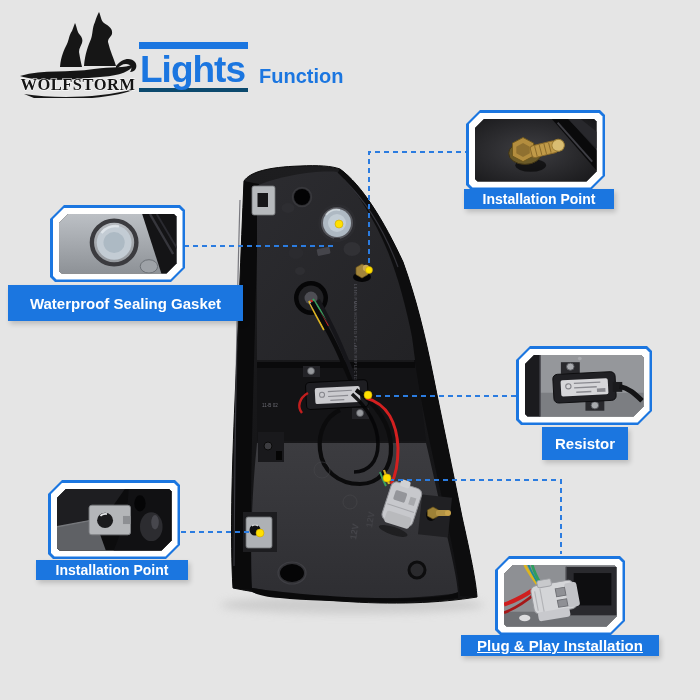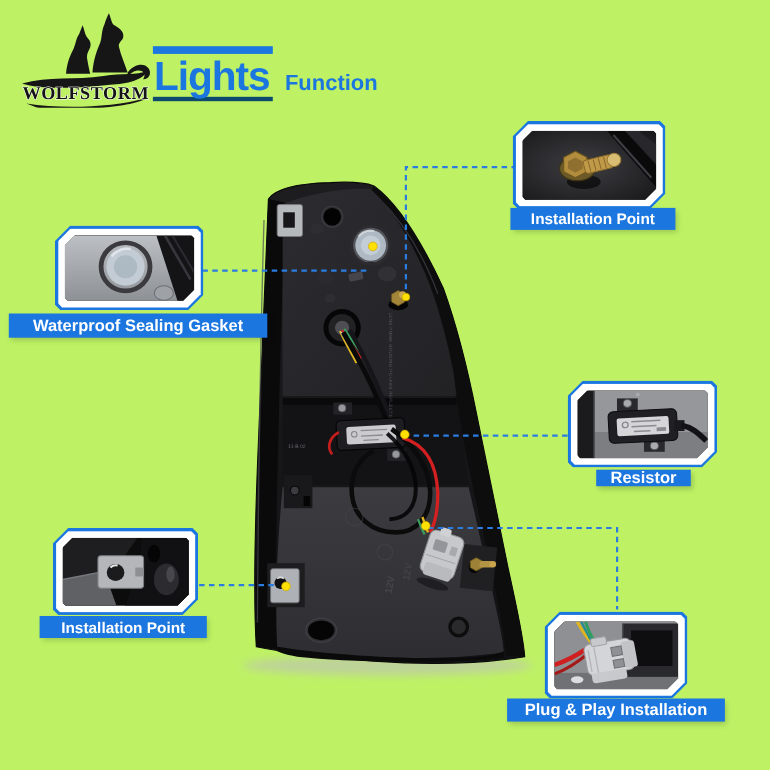--- a/index.html
+++ b/index.html
@@ -1,39 +1,39 @@
 <!DOCTYPE html>
 <html><head>
 <meta charset="utf-8">
 <style>
   html,body{margin:0;padding:0;background:#ffffff;}
-  #stage{position:relative;width:700px;height:700px;background:#bef264;overflow:hidden;
+  #stage{position:relative;width:700px;height:700px;background:#e5e5e5;overflow:hidden;
          font-family:"Liberation Sans",sans-serif;}
   
   #title-block{position:absolute;left:139px;top:42px;display:flex;align-items:flex-end;}
   #title-main{font-size:37px;font-weight:bold;color:#1b76e0;line-height:1.0;
               border-top:7px solid #1b76e0;border-bottom:4px solid #0c4a6e;
               padding:2px 3px 0 1px;letter-spacing:-1px;}
   #title-sub{font-size:20px;font-weight:bold;color:#1b76e0;margin-left:11px;padding-bottom:4px;letter-spacing:0;}
   
   .callout-frame{position:absolute;background:#1b76e0;
      clip-path:polygon(14px 0,calc(100% - 5px) 0,100% 5px,100% calc(100% - 14px),calc(100% - 14px) 100%,5px 100%,0 calc(100% - 5px),0 14px);}
   .frame-gap{position:absolute;inset:2.5px;background:#ffffff;
      clip-path:polygon(12px 0,calc(100% - 4px) 0,100% 4px,100% calc(100% - 12px),calc(100% - 12px) 100%,4px 100%,0 calc(100% - 4px),0 12px);}
   .frame-photo{position:absolute;inset:6px;overflow:hidden;background:#222;
      clip-path:polygon(10px 0,calc(100% - 3px) 0,100% 3px,100% calc(100% - 10px),calc(100% - 10px) 100%,3px 100%,0 calc(100% - 3px),0 10px);}
   .frame-photo svg{display:block;width:100%;height:100%;}
   .callout-label{position:absolute;background:#1b76e0;color:#ffffff;font-weight:bold;
      display:flex;align-items:center;justify-content:center;white-space:nowrap;
      box-shadow:2px 3px 5px rgba(0,0,0,.18);}
   #callout1-label{left:464px;top:189px;width:150px;height:20px;font-size:14px;}
-  #callout2-label{left:8px;top:285px;width:235px;height:22px;font-size:15px;}
-  #callout3-label{left:542px;top:427px;width:86px;height:15px;font-size:15px;}
+  #callout2-label{left:8px;top:285px;width:235px;height:36px;font-size:15px;}
+  #callout3-label{left:542px;top:427px;width:86px;height:33px;font-size:15px;}
   #callout4-label{left:36px;top:560px;width:152px;height:20px;font-size:14px;}
-  #callout5-label{left:461px;top:635px;width:198px;height:21px;font-size:15px;}
+  #callout5-label{left:461px;top:635px;width:198px;height:21px;font-size:15px;text-decoration:underline;}
   #callout1-frame{left:466px;top:110px;width:139px;height:80px;}
   #callout2-frame{left:50px;top:205px;width:135px;height:77px;}
   #callout3-frame{left:516px;top:346px;width:136px;height:79px;}
   #callout4-frame{left:48px;top:480px;width:132px;height:79px;}
   #callout5-frame{left:495px;top:556px;width:130px;height:79px;}
   #product-svg{position:absolute;left:0;top:0;}
   #logo-svg{position:absolute;left:16px;top:6px;}
 </style>
 </head>
 <body>

